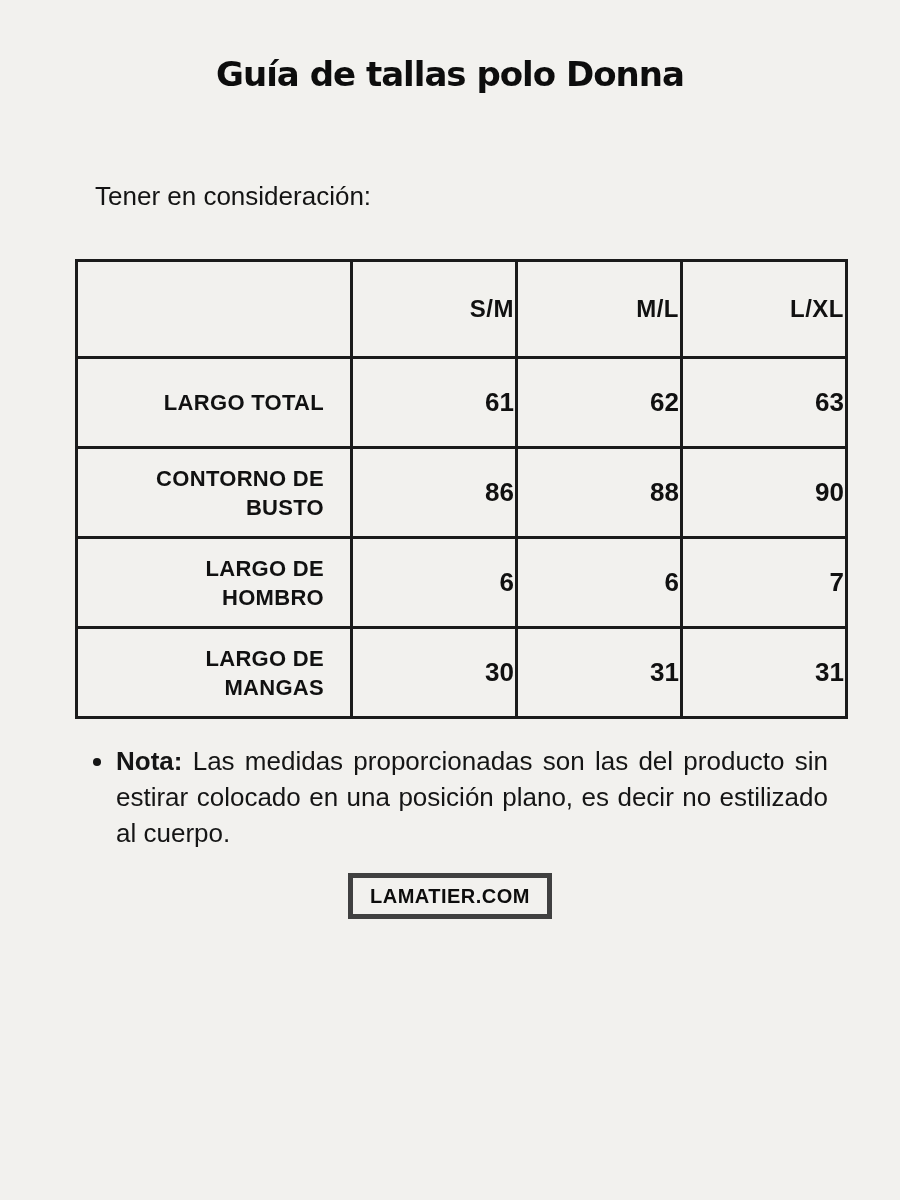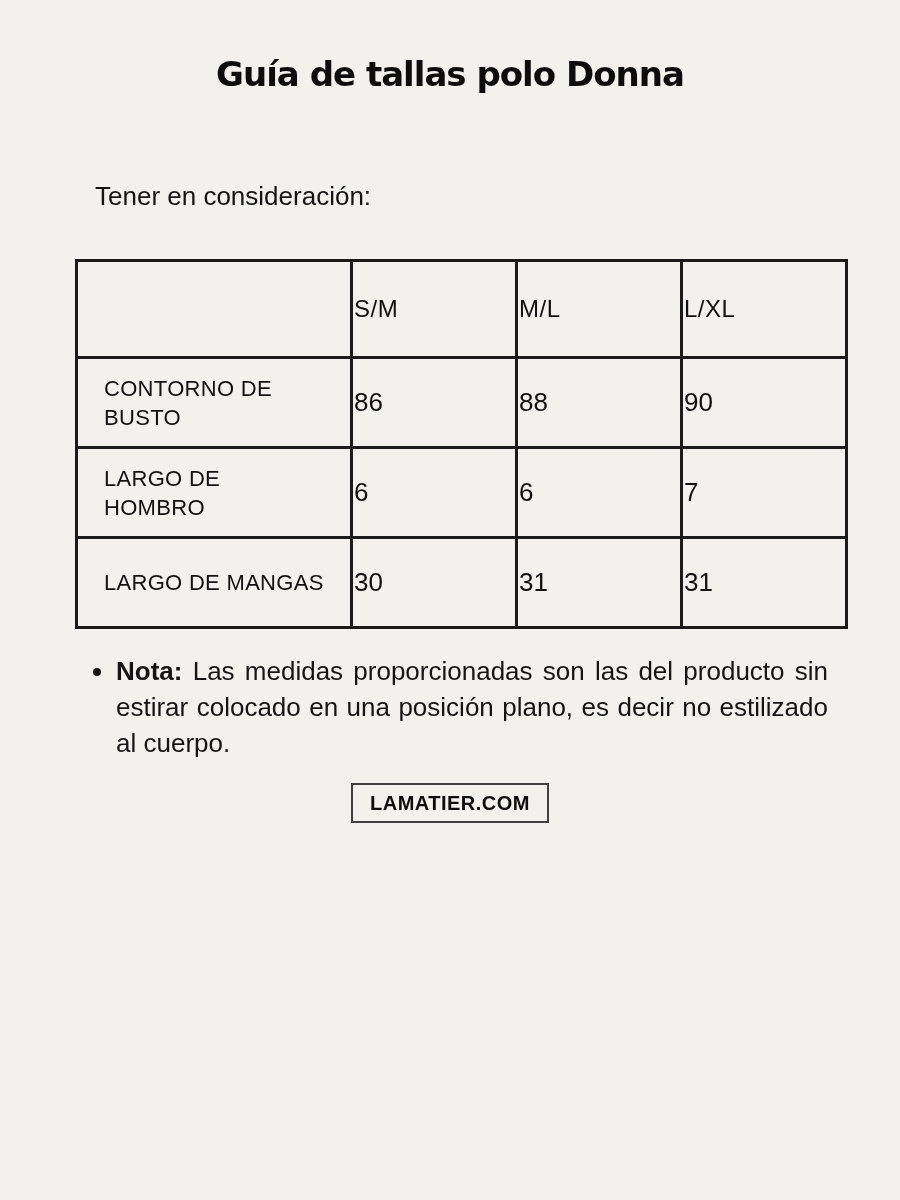--- a/index.html
+++ b/index.html
@@ -47,23 +47,23 @@
   }
   
   .size-table {
     width: 750px;
     margin: 46px auto 0 75px;
     border-collapse: collapse;
     table-layout: fixed;
   }
   .size-table th, .size-table td {
     border: 3px solid #1b1b1b;
-    text-align: left;
+    text-align: right;
     vertical-align: middle;
-    font-weight: normal;
+    font-weight: bold;
     color: #111;
   }
   .size-table thead tr { height: 97px; }
   .size-table tbody tr { height: 90px; }
   .size-table .col-label { width: 270px; }
   .size-table .col-size  { width: 160px; }
   .size-table thead th { font-size: 24px; letter-spacing: 0.5px; }
   .size-table tbody th {
     font-size: 22px;
     padding: 0 26px;
@@ -79,21 +79,21 @@
   }
   .note .bullet-list { padding-left: 26px; }
   .note-label { font-weight: bold; }
   
   .footer {
     margin-top: 22px;
     text-align: center;
   }
   .brand-box {
     display: inline-block;
-    border: 2px solid #404040;
+    border: 5px solid #404040;
     padding: 7px 17px 6px 17px;
     font-weight: bold;
     font-size: 20px;
     letter-spacing: 0.5px;
     color: #0d0d0d;
     background: transparent;
   }
 </style>
 </head>
 <body style="background: rgb(242, 241, 238);">
@@ -107,20 +107,26 @@
 <table class="size-table">
   <thead>
     <tr>
       <th class="col-label"></th>
       <th class="col-size">S/M</th>
       <th class="col-size">M/L</th>
       <th class="col-size">L/XL</th>
     </tr>
   </thead>
   <tbody>
+    <tr>
+      <th>LARGO TOTAL</th>
+      <td>61</td>
+      <td>62</td>
+      <td>63</td>
+    </tr>
     <tr>
       <th>CONTORNO DE BUSTO</th>
       <td>86</td>
       <td>88</td>
       <td>90</td>
     </tr>
     <tr>
       <th>LARGO DE HOMBRO</th>
       <td>6</td>
       <td>6</td>

